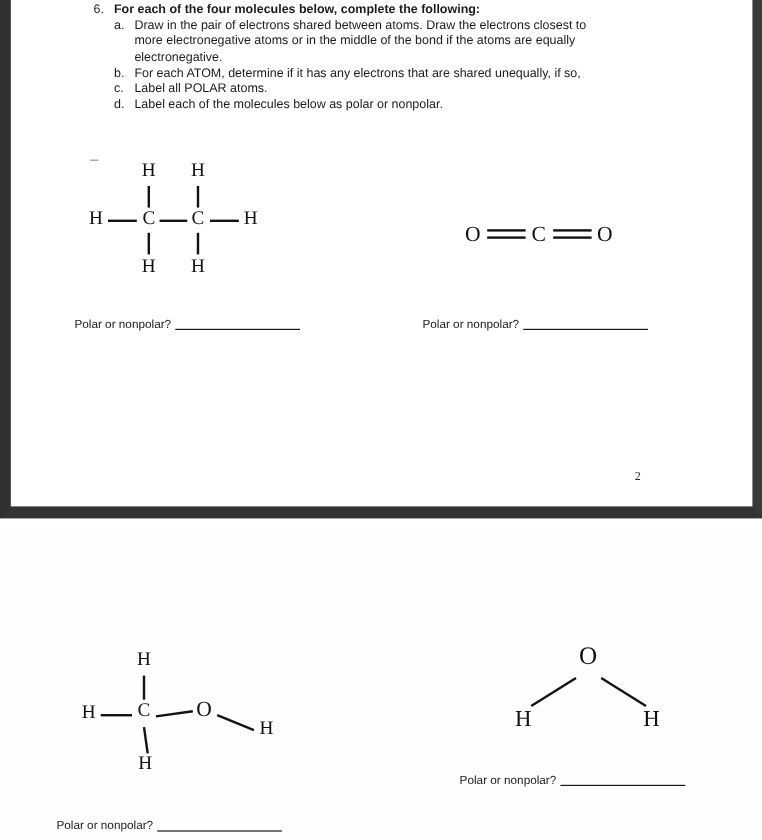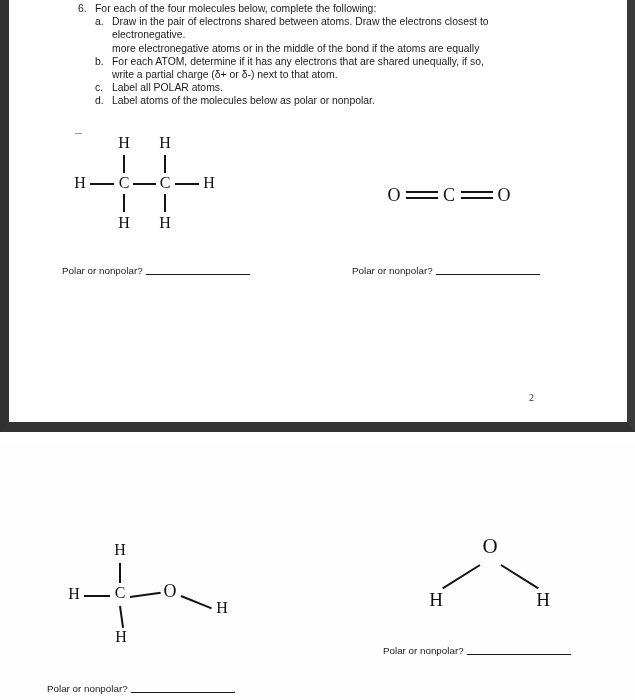--- a/index.html
+++ b/index.html
@@ -50,20 +50,21 @@
     font-size: 10.4px;
     line-height: 13.2px;
   }
   .q-num {
     width: 17px;
     flex: 0 0 17px;
     font-size: 10.4px;
   }
   .q-main-text {
     flex: 1;
+    font-weight: bold;
   }
   .sub-list {
     margin-left: 17px;
   }
   .sub-row {
     display: flex;
     align-items: flex-start;
     font-size: 10.4px;
     line-height: 13.2px;
   }
@@ -155,37 +156,36 @@
     <div class="q-num">6.</div>
     <div class="q-main-text">For each of the four molecules below, complete the following:</div>
   </div>
 
   <div class="sub-list">
 
     <div class="sub-row">
       <div class="sub-letter">a.</div>
       <div class="sub-text">Draw in the pair of electrons shared between atoms. Draw the electrons closest to</div>
     </div>
+    <div class="sub-cont">more electronegative atoms or in the middle of the bond if the atoms are equally</div>
     <div class="sub-cont">electronegative.</div>
-    <div class="sub-cont">more electronegative atoms or in the middle of the bond if the atoms are equally</div>
 
     <div class="sub-row">
       <div class="sub-letter">b.</div>
       <div class="sub-text">For each ATOM, determine if it has any electrons that are shared unequally, if so,</div>
     </div>
-    <div class="sub-cont">write a partial charge (δ+ or δ-) next to that atom.</div>
 
     <div class="sub-row">
       <div class="sub-letter">c.</div>
       <div class="sub-text">Label all POLAR atoms.</div>
     </div>
 
     <div class="sub-row">
       <div class="sub-letter">d.</div>
-      <div class="sub-text">Label atoms of the molecules below as polar or nonpolar.</div>
+      <div class="sub-text">Label each of the molecules below as polar or nonpolar.</div>
     </div>
 
   </div>
 </div>
 
 <div class="speck" style="left:75px; top:133px; width:7px; height:1px;"></div>
 
 <div class="molecule" style="left:70px; top:135px; width:160px; height:100px;">
 
   <div class="atom" style="left:47px; top:0px; width:14px;">H</div>

